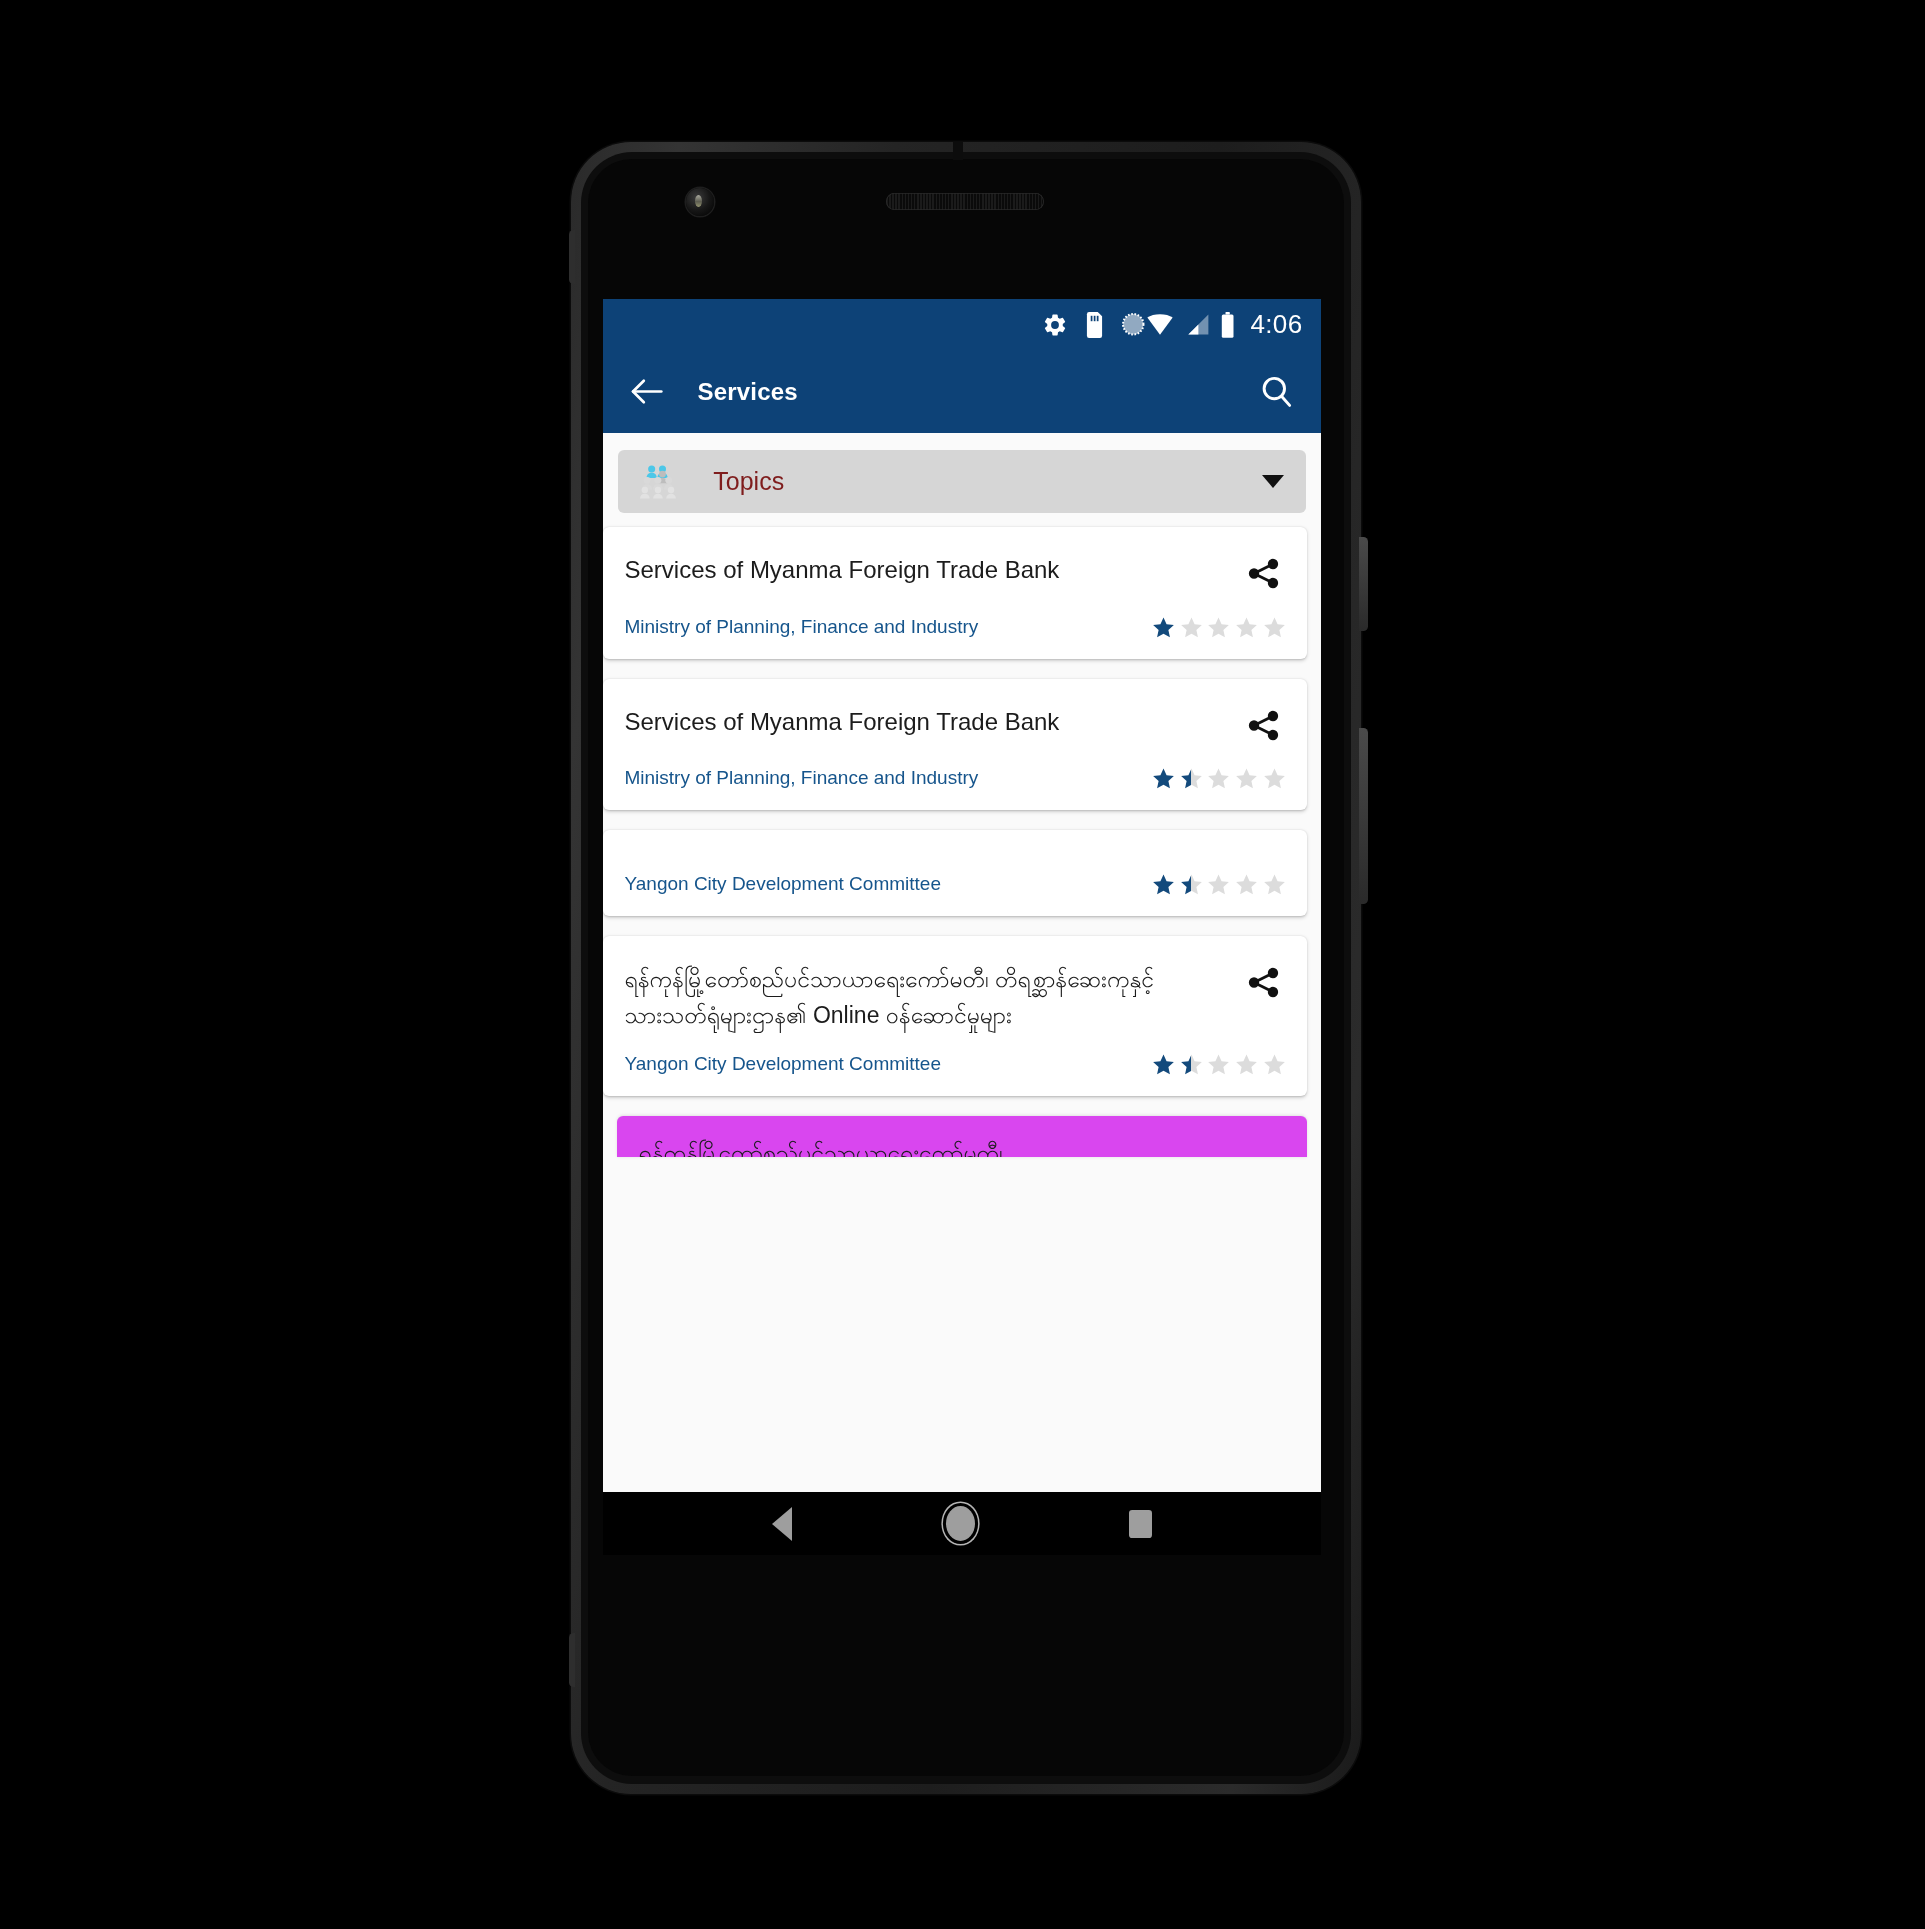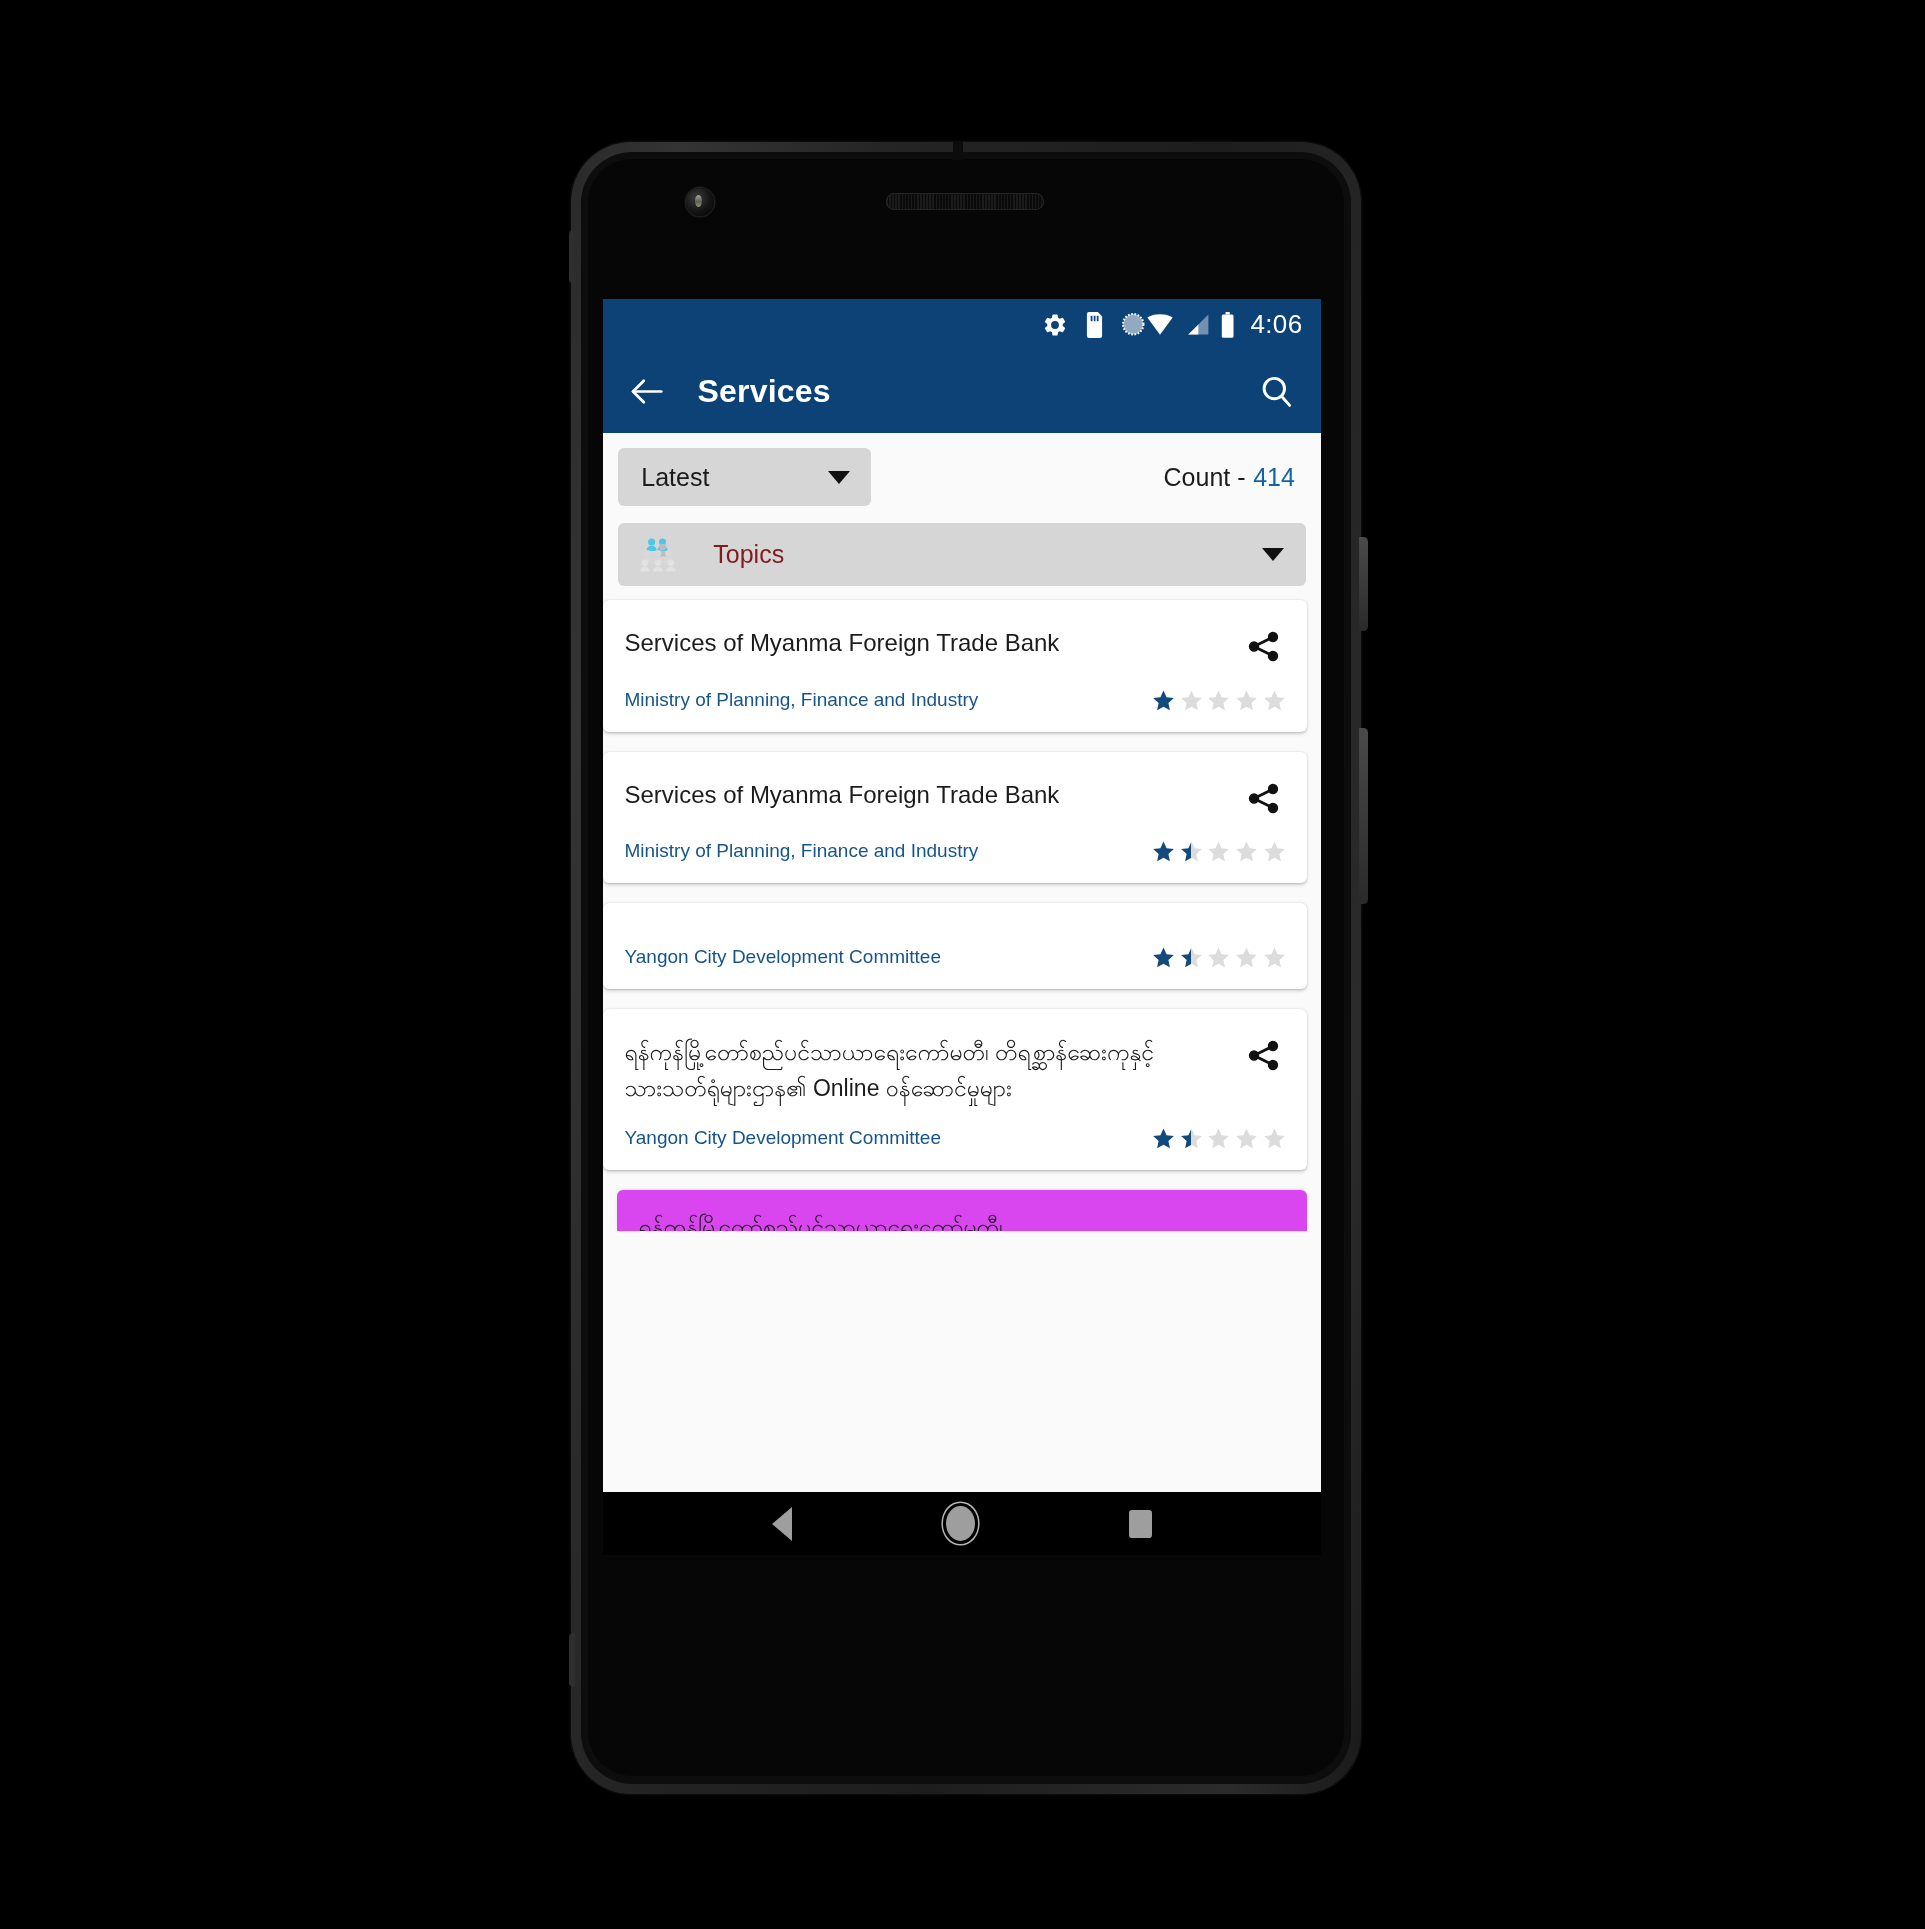--- a/index.html
+++ b/index.html
@@ -157,21 +157,21 @@
   #app-bar {
     height: 83px;
     background: #0D4277;
     display: flex;
     align-items: center;
     padding: 0 23px 0 21.5px;
     box-sizing: border-box;
   }
   #app-bar-title {
     color: #ffffff;
-    font-size: 32px;
+    font-size: 24px;
     font-weight: bold;
     margin-left: 29px;
     flex: 1;
     letter-spacing: 0.2px;
   }
   .appbar-btn {
     display: flex;
     align-items: center;
     justify-content: center;
     width: 44px;
@@ -413,30 +413,20 @@
     <div class="appbar-btn">
       <svg width="35" height="35" viewBox="0 0 24 24" fill="none" stroke="#ffffff" stroke-width="2" stroke-linecap="round">
         <circle cx="10.5" cy="10" r="7"></circle>
         <line x1="15.6" y1="15.4" x2="21" y2="21.5"></line>
       </svg>
     </div>
   </div>
 
   <div id="content">
 
-    <div id="filter-row">
-      <div id="sort-dropdown">
-        <span id="sort-dropdown-label">Latest</span>
-        <span class="caret-down"></span>
-      </div>
-      <div id="count-wrap">
-        <span id="count-label">Count -</span>
-        <span id="count-value">414</span>
-      </div>
-    </div>
 
     <div id="topics-dropdown">
       <svg id="topics-icon" viewBox="0 0 36 36">
 
         <circle cx="12" cy="7" r="3.1" fill="#4cc7e8"></circle>
         <path d="M7.5 15 c0-3 2-4.6 4.5-4.6 s4.5 1.6 4.5 4.6 z" fill="#4cc7e8"></path>
         <circle cx="21.5" cy="7" r="3.1" fill="#4cc7e8"></circle>
         <path d="M17 15 c0-3 2-4.6 4.5-4.6 s4.5 1.6 4.5 4.6 z" fill="#4cc7e8"></path>
 
         <circle cx="21.5" cy="11.5" r="3" fill="#bdbdbd"></circle>

